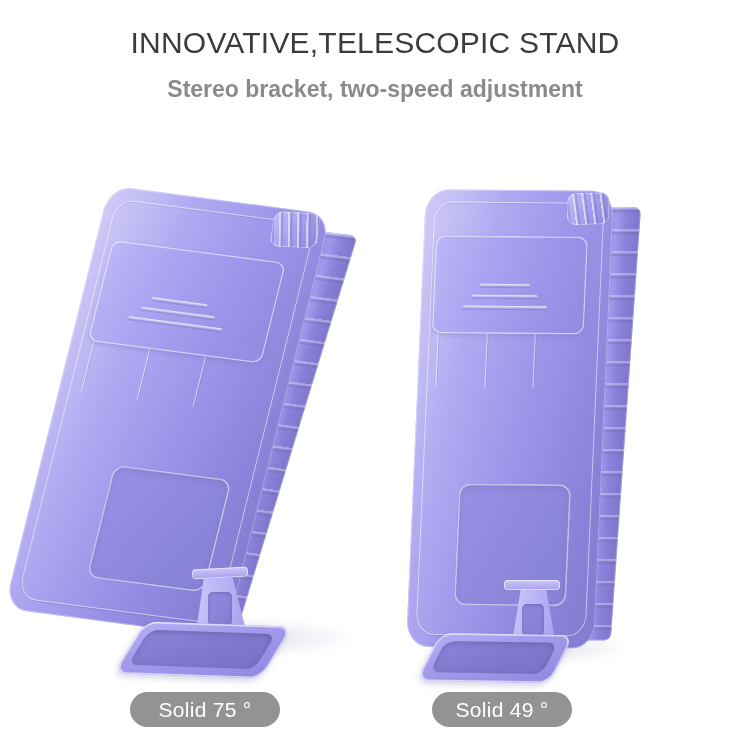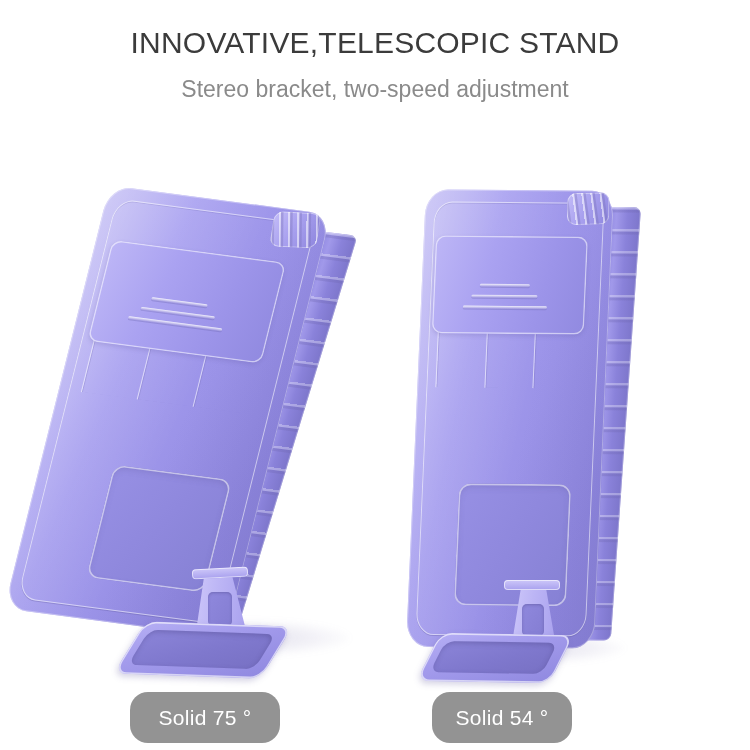--- a/index.html
+++ b/index.html
@@ -14,21 +14,21 @@
   
   .title{
     position:absolute;top:26px;left:0;width:750px;
     text-align:center;
     font-size:30px;font-weight:normal;letter-spacing:.2px;
     color:#3b3b3b;white-space:nowrap;
   }
   .subtitle{
     position:absolute;top:76px;left:0;width:750px;
     text-align:center;
-    font-size:23px;font-weight:normal;
+    font-size:23px;font-weight:bold;
     color:#8a8a8a;white-space:nowrap;
   }
 
   
   .product{position:absolute;}
 
   .floor-shadow{
     position:absolute;border-radius:50%;
     background:radial-gradient(ellipse at 50% 50%, rgba(120,112,170,.22) 0%, rgba(120,112,170,.10) 45%, rgba(255,255,255,0) 75%);
     filter:blur(3px);
@@ -137,21 +137,21 @@
     box-shadow:inset 0 0 0 1.6px rgba(255,255,255,.60), 0 3px 6px rgba(95,88,155,.26);
   }
   .flap-inner{
     position:absolute;border-radius:9px;
     background:linear-gradient(160deg,#8b84d8 0%,#7f78cd 55%,#7871c4 100%);
     box-shadow:inset 0 2px 5px rgba(80,73,140,.42);
   }
 
   
   .pill{
-    position:absolute;height:51px;
+    position:absolute;height:35px;
     border-radius:18px;
     background:#939393;
     display:flex;align-items:center;justify-content:center;
     color:#ffffff;font-size:21px;letter-spacing:.3px;
     white-space:nowrap;
     text-align:right;
   }
 </style>
 </head>
 <body>
@@ -256,16 +256,16 @@
     <div class="arm-hole" style="left:122px;top:424px;width:22px;height:32px;"></div>
     <div class="hinge" style="left:104px;top:400px;width:56px;height:10px;"></div>
 
     <div class="flap" style="left:28px;top:454px;width:134px;height:48px;
                 transform:skewX(-26deg) rotate(1deg);">
       <div class="flap-inner" style="left:9px;top:8px;right:12px;bottom:9px;"></div>
     </div>
   </div>
 
   <div class="pill" style="left:432px;top:692px;width:140px;">
-    <span>Solid 54 °</span>
+    <span>Solid 49 °</span>
   </div>
 
 </div>
 
 </body></html>

